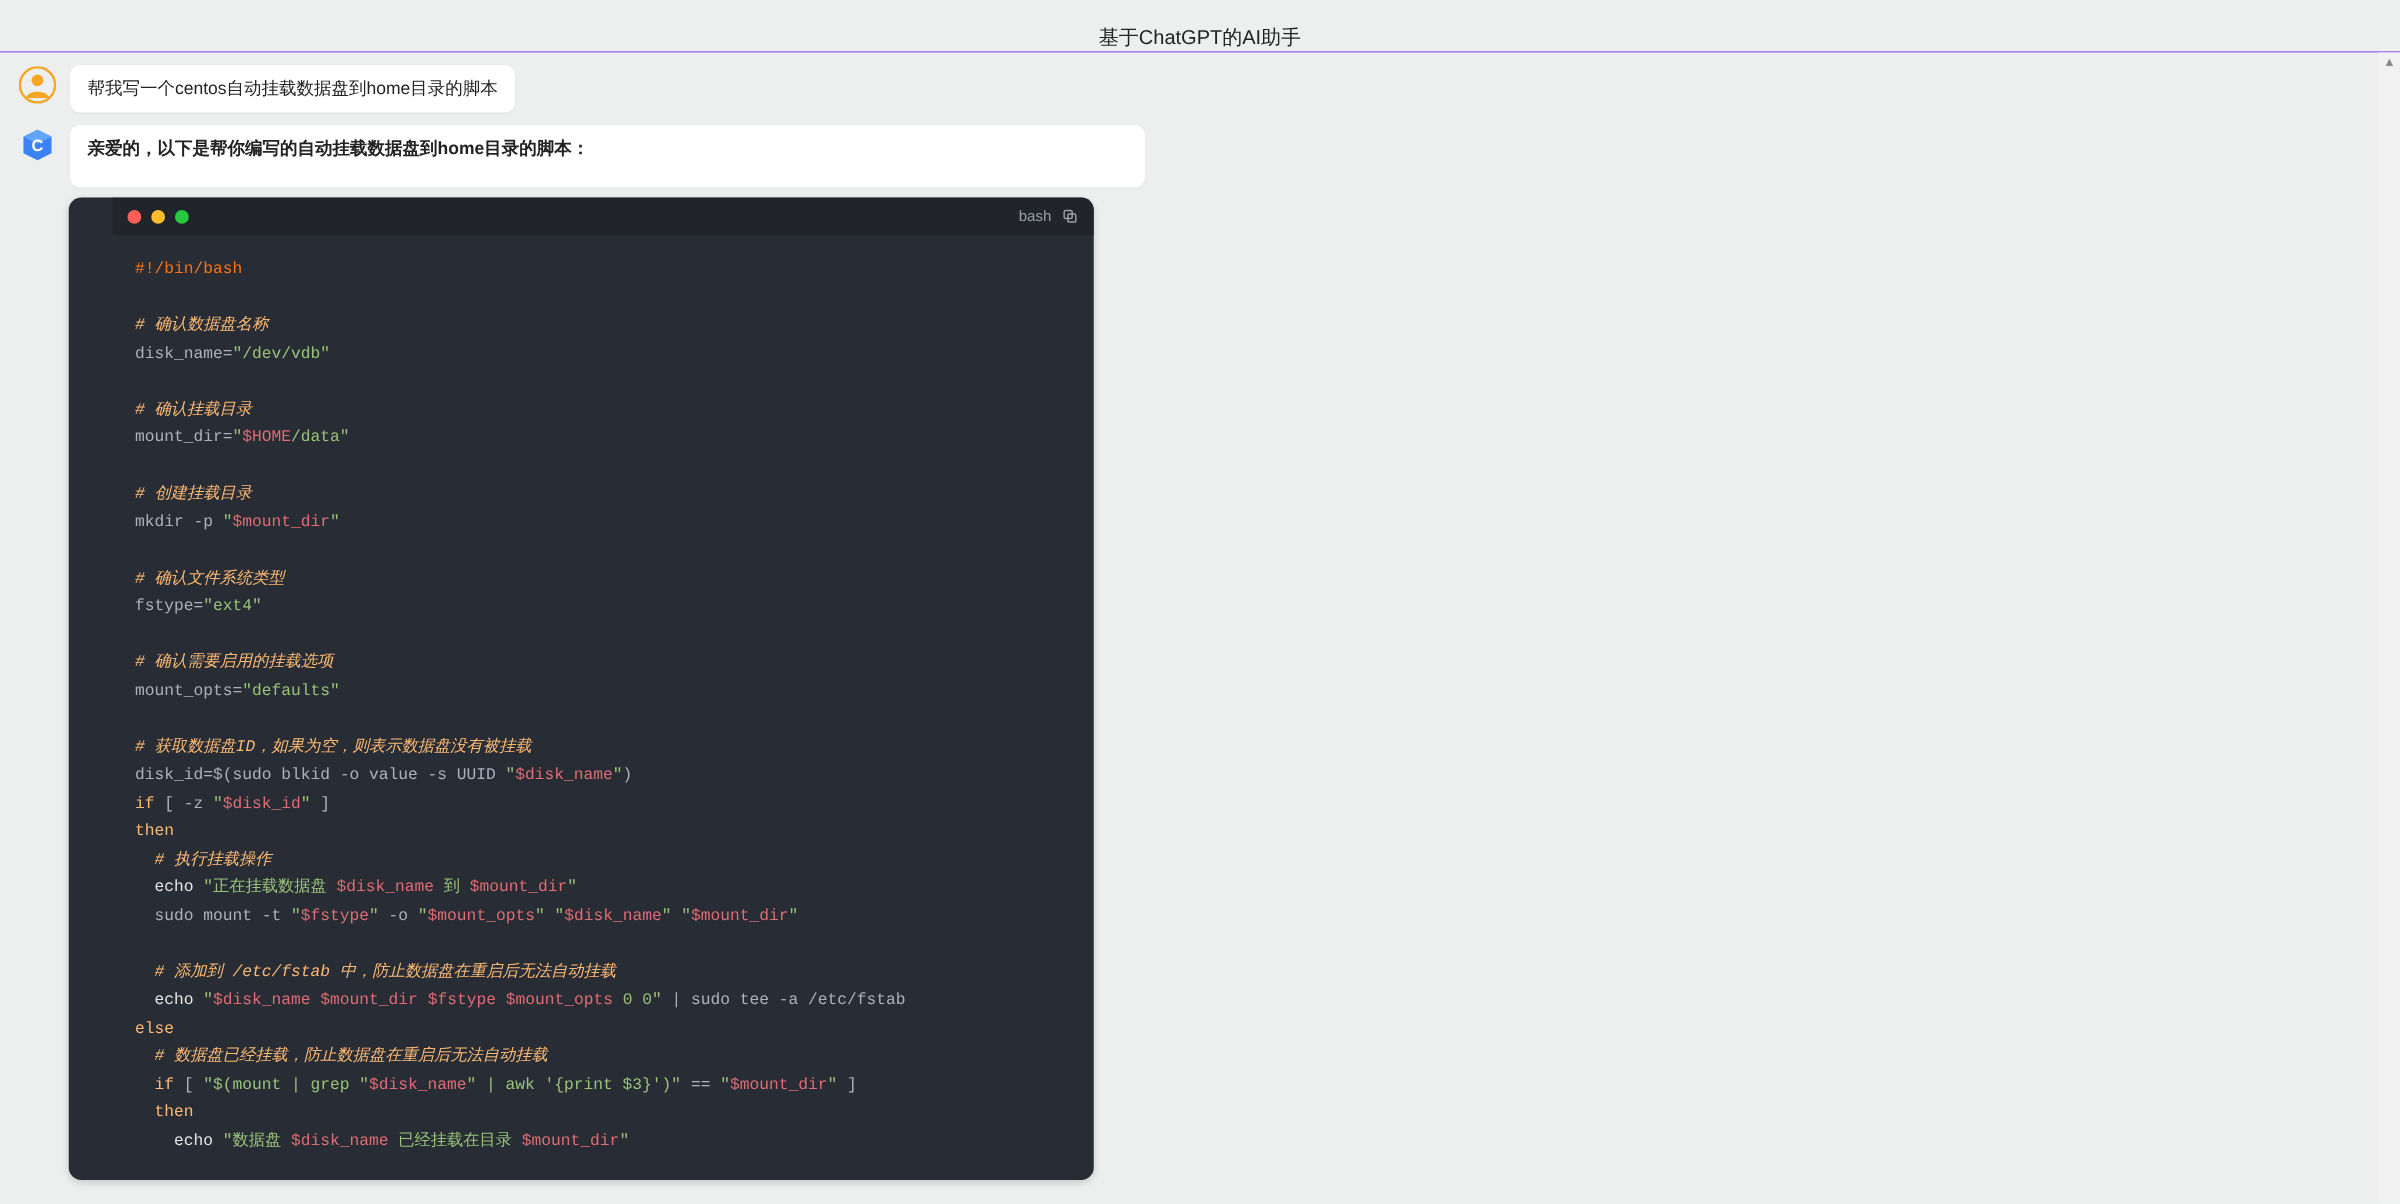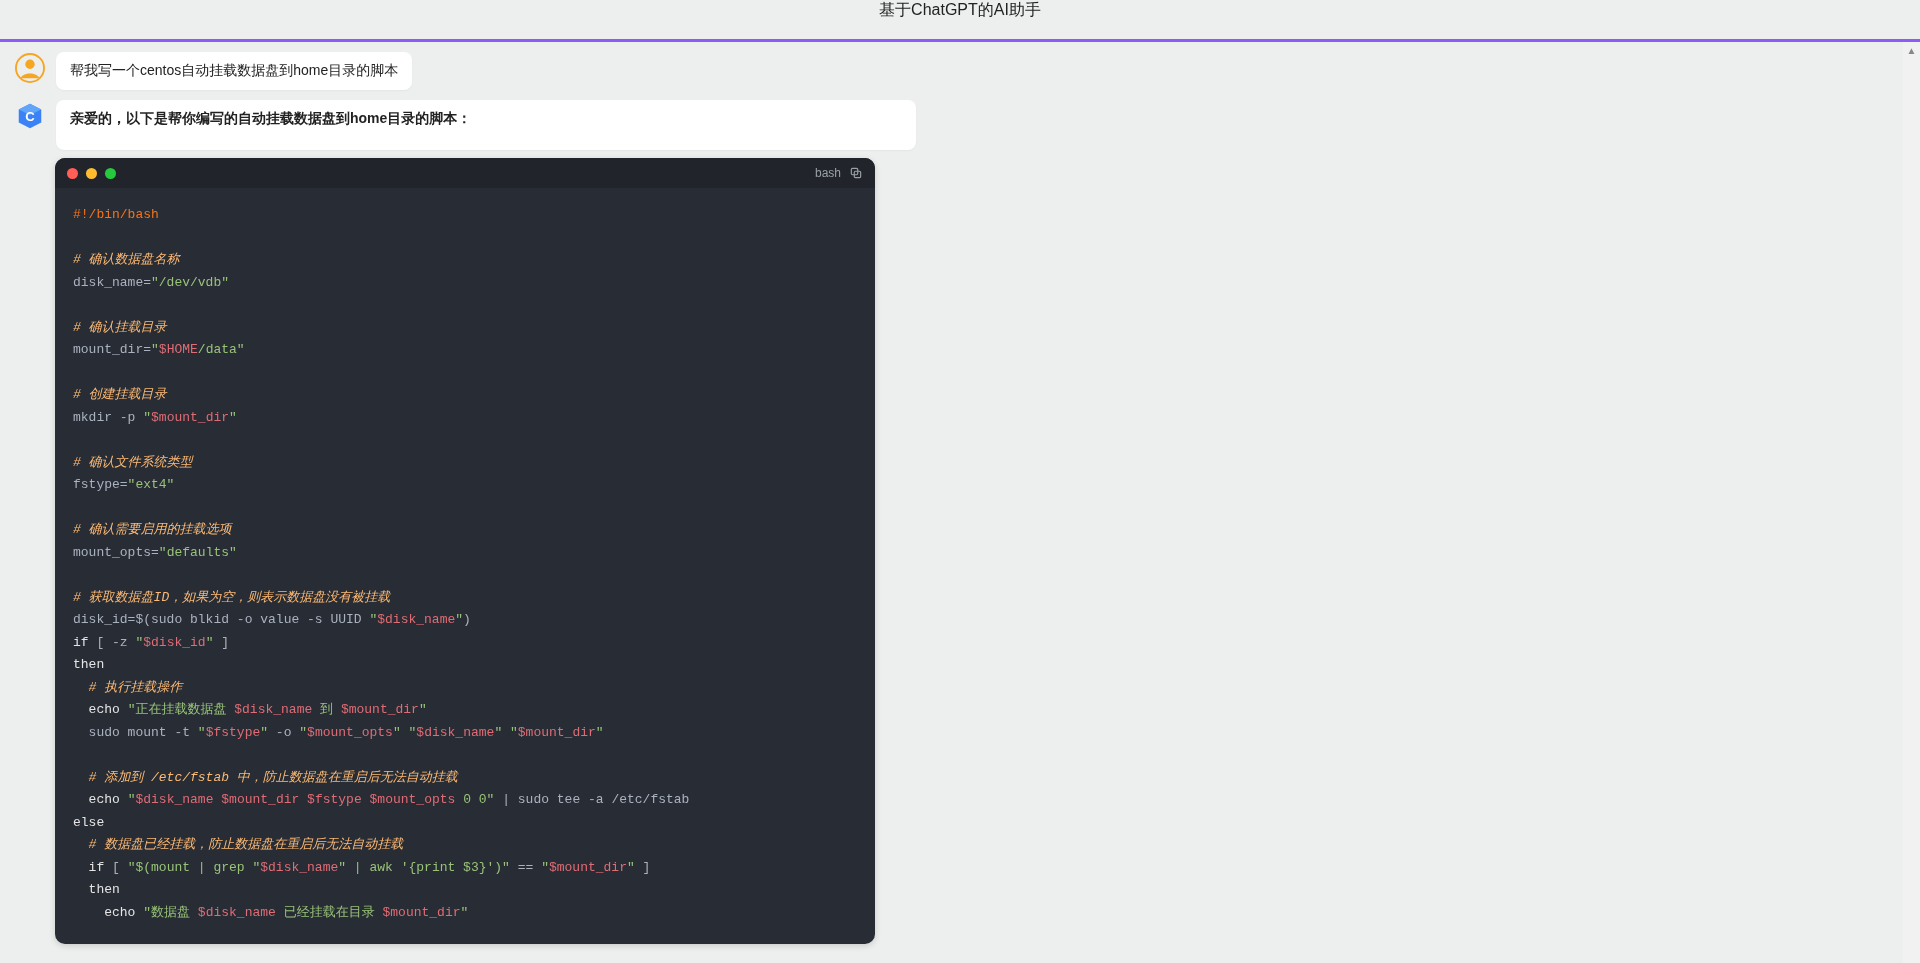--- a/index.html
+++ b/index.html
@@ -13,23 +13,23 @@
   }
   .page {
     width: 1920px;
     height: 963px;
     position: relative;
     background: #edeeee;
   }
   .header {
     width: 100%;
     height: 42px;
-    border-bottom: 3px solid #8b5cf6;
+    border-bottom: 1px solid #8b5cf6;
     display: flex;
-    align-items: flex-start;
+    align-items: flex-end;
     justify-content: center;
     font-size: 16px;
     color: #222;
   }
   .content {
     position: absolute;
     top: 42px; left: 0; right: 0; bottom: 0;
     overflow-y: auto;
   }
   .scrollbar-track {
@@ -73,20 +73,21 @@
     width: 860px;
   }
   .bot-text { margin-bottom: 12px; font-weight: bold; }
   .codeblock {
     margin: 8px 0 0 55px;
     width: 820px;
     border-radius: 10px;
     overflow: hidden;
     background: #282c34;
     box-shadow: 0 2px 6px rgba(0,0,0,0.15);
+    padding-left: 35px;
   }
   .code-header {
     height: 30px;
     background: #21252b;
     display: flex; align-items: center;
     padding: 0 12px;
     position: relative;
   }
   .traffic-dots { display: flex; gap: 8px; }
   .dot { width: 11px; height: 11px; border-radius: 50%; }
@@ -105,21 +106,21 @@
     padding: 16px 18px 20px 18px;
     font-family: "SFMono-Regular", Consolas, "Liberation Mono", Menlo, monospace;
     font-size: 13px;
     line-height: 22.5px;
     color: #abb2bf;
     white-space: pre;
     overflow: hidden;
   }
   .tok-comment   { color: #fdba74; font-style: italic; }
   .tok-string    { color: #98c379; }
-  .tok-keyword   { color: #e5e5e5; }
+  .tok-keyword   { color: #fdba74; }
   .tok-builtin   { color: #e5e5e5; }
   .tok-var       { color: #e06c75; }
   .tok-shebang   { color: #f97316; }
 </style>
 </head>
 <body>
 
 <div class="page">
 
   <div class="header">

